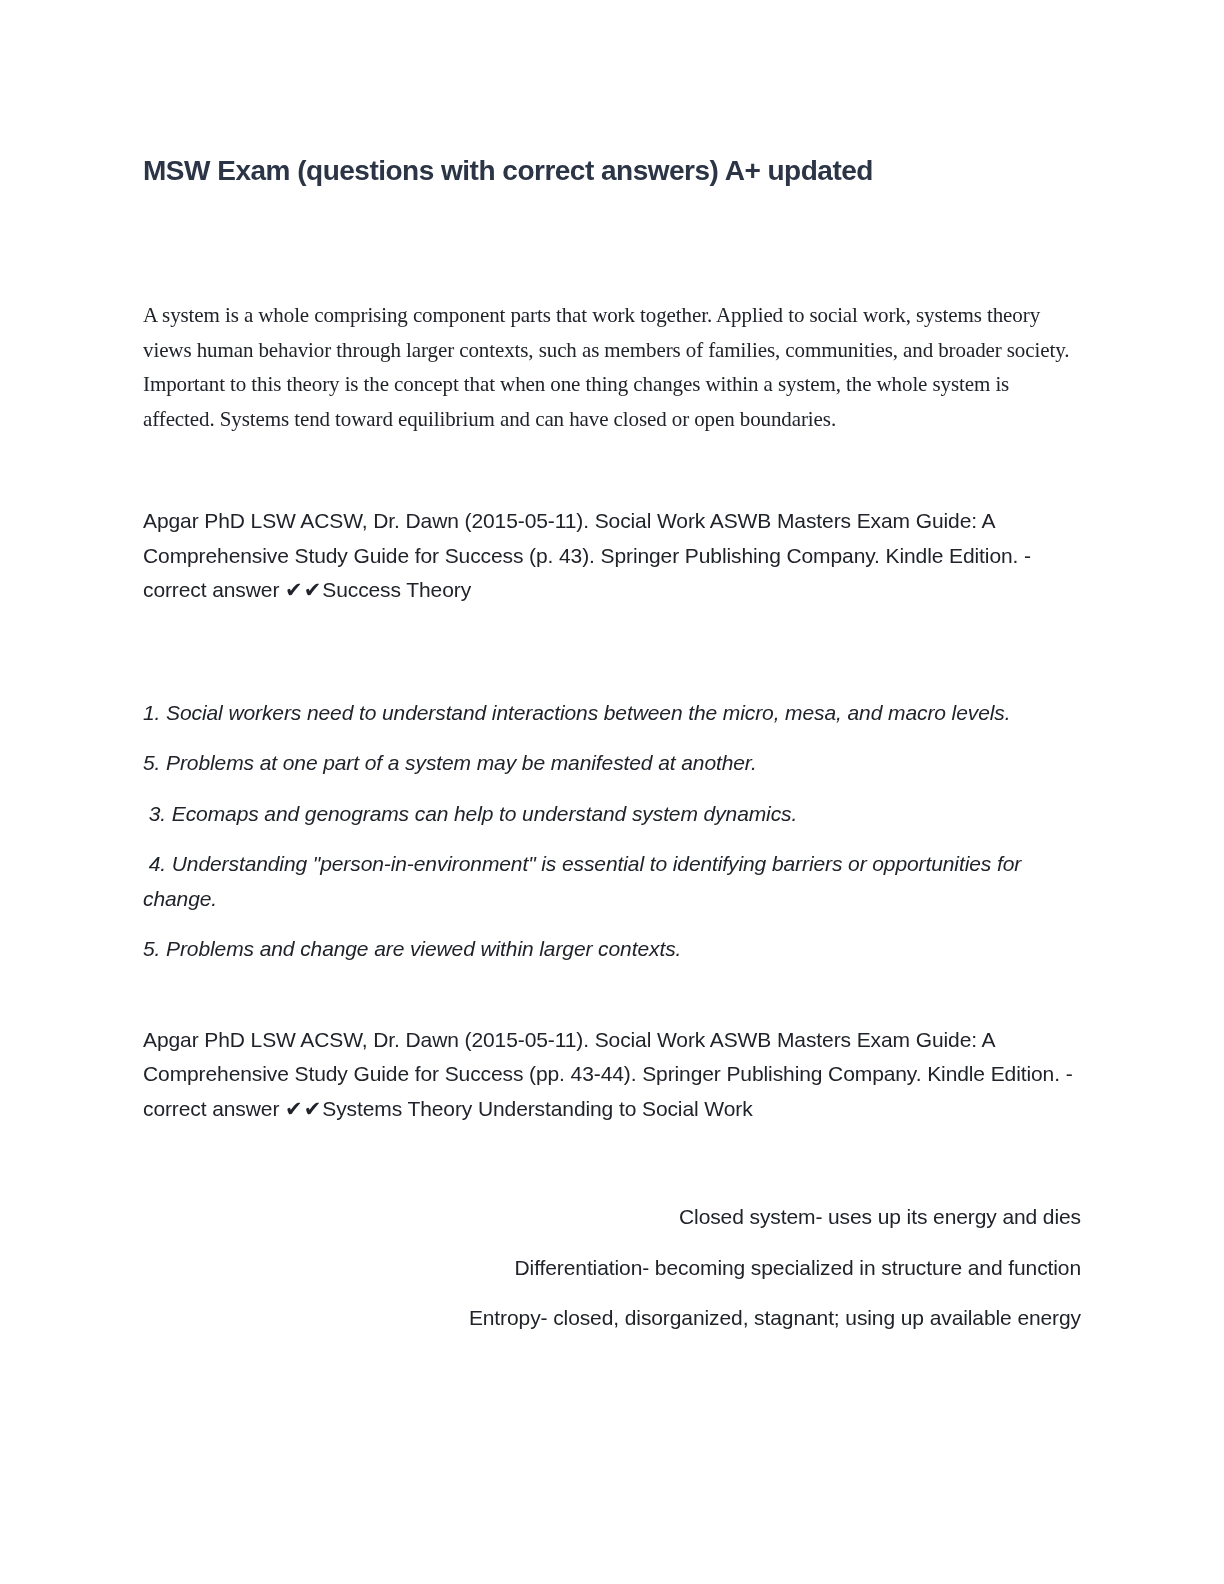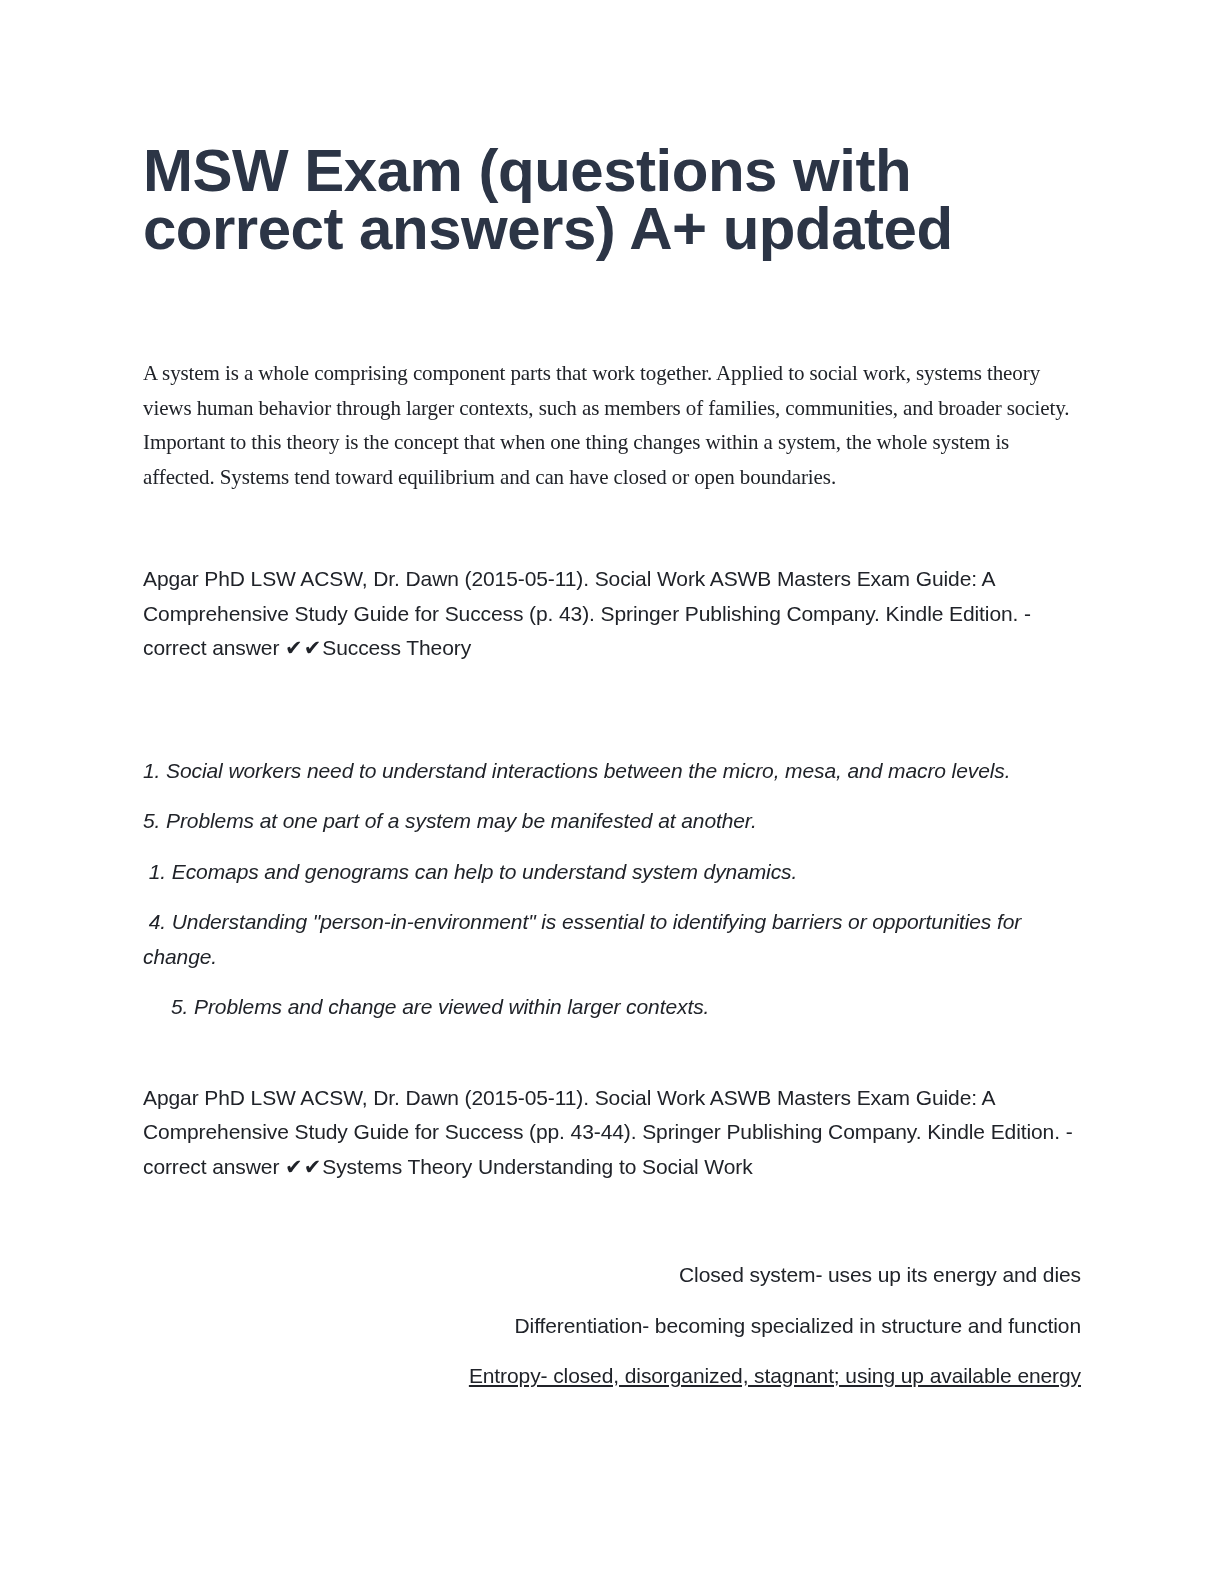--- a/index.html
+++ b/index.html
@@ -13,65 +13,65 @@
     width: 1224px;
     height: 1584px;
     background: #ffffff;
     padding: 142px 143px 0 143px;
     font-family: "Liberation Sans", sans-serif;
     color: #202329;
     overflow: hidden;
   }
   .doc-title {
     margin: 0;
-    font-size: 60px;
+    font-size: 28px;
     line-height: 58px;
     font-weight: 700;
     letter-spacing: -0.5px;
     color: #2c3546;
     max-width: 940px;
   }
   .body-text {
     margin: 0;
     font-size: 21px;
     line-height: 34.5px;
     letter-spacing: -0.1px;
     max-width: 940px;
     white-space: pre-wrap;
     color: #202329;
   }
   .intro-paragraph   { margin-top: 98px; font-family: Liberation Serif, serif; }
   .qa-block-1        { margin-top: 68px; }
   .numbered-points   { margin-top: 88px; font-style: italic; }
   .numbered-points p { margin: 0 0 16px 0; }
-  .numbered-points p:last-child { margin-bottom: 0; margin-left: 28px; }
+  .numbered-points p:last-child { margin-bottom: 0; }
   .qa-block-2        { margin-top: 56px; }
   .definitions       { margin-top: 74px; text-align: right; }
   .definitions p     { margin: 0 0 16px 0; }
-  .definitions p:last-child { margin-bottom: 0; text-decoration: underline; }
+  .definitions p:last-child { margin-bottom: 0; }
   .checkmarks {
     font-family: "DejaVu Sans", sans-serif;
     letter-spacing: 1px;
   }
 </style>
 </head>
 <body>
 
 <div class="page">
 
   <h1 class="doc-title">MSW Exam (questions with correct answers) A+ updated</h1>
 
   <p class="body-text intro-paragraph">A system is a whole comprising component parts that work together. Applied to social work, systems theory views human behavior through larger contexts, such as members of families, communities, and broader society. Important to this theory is the concept that when one thing changes within a system, the whole system is affected. Systems tend toward equilibrium and can have closed or open boundaries.</p>
 
   <p class="body-text qa-block-1"><span>Apgar PhD LSW ACSW, Dr. Dawn (2015-05-11). Social Work ASWB Masters Exam Guide: A Comprehensive Study Guide for Success (p. 43). Springer Publishing Company. Kindle Edition. - correct answer </span><span class="checkmarks">✔✔</span><span>Success Theory</span></p>
 
   <div class="numbered-points">
     <p class="body-text">1. Social workers need to understand interactions between the micro, mesa, and macro levels.</p>
     <p class="body-text">5. Problems at one part of a system may be manifested at another.</p>
-    <p class="body-text"> 1. Ecomaps and genograms can help to understand system dynamics.</p>
+    <p class="body-text"> 3. Ecomaps and genograms can help to understand system dynamics.</p>
     <p class="body-text"> 4. Understanding "person-in-environment" is essential to identifying barriers or opportunities for change.</p>
     <p class="body-text">5. Problems and change are viewed within larger contexts.</p>
   </div>
 
   <p class="body-text qa-block-2"><span>Apgar PhD LSW ACSW, Dr. Dawn (2015-05-11). Social Work ASWB Masters Exam Guide: A Comprehensive Study Guide for Success (pp. 43-44). Springer Publishing Company. Kindle Edition. - correct answer </span><span class="checkmarks">✔✔</span><span>Systems Theory Understanding to Social Work</span></p>
 
   <div class="definitions">
     <p class="body-text">Closed system- uses up its energy and dies</p>
     <p class="body-text">Differentiation- becoming specialized in structure and function</p>
     <p class="body-text">Entropy- closed, disorganized, stagnant; using up available energy</p>

